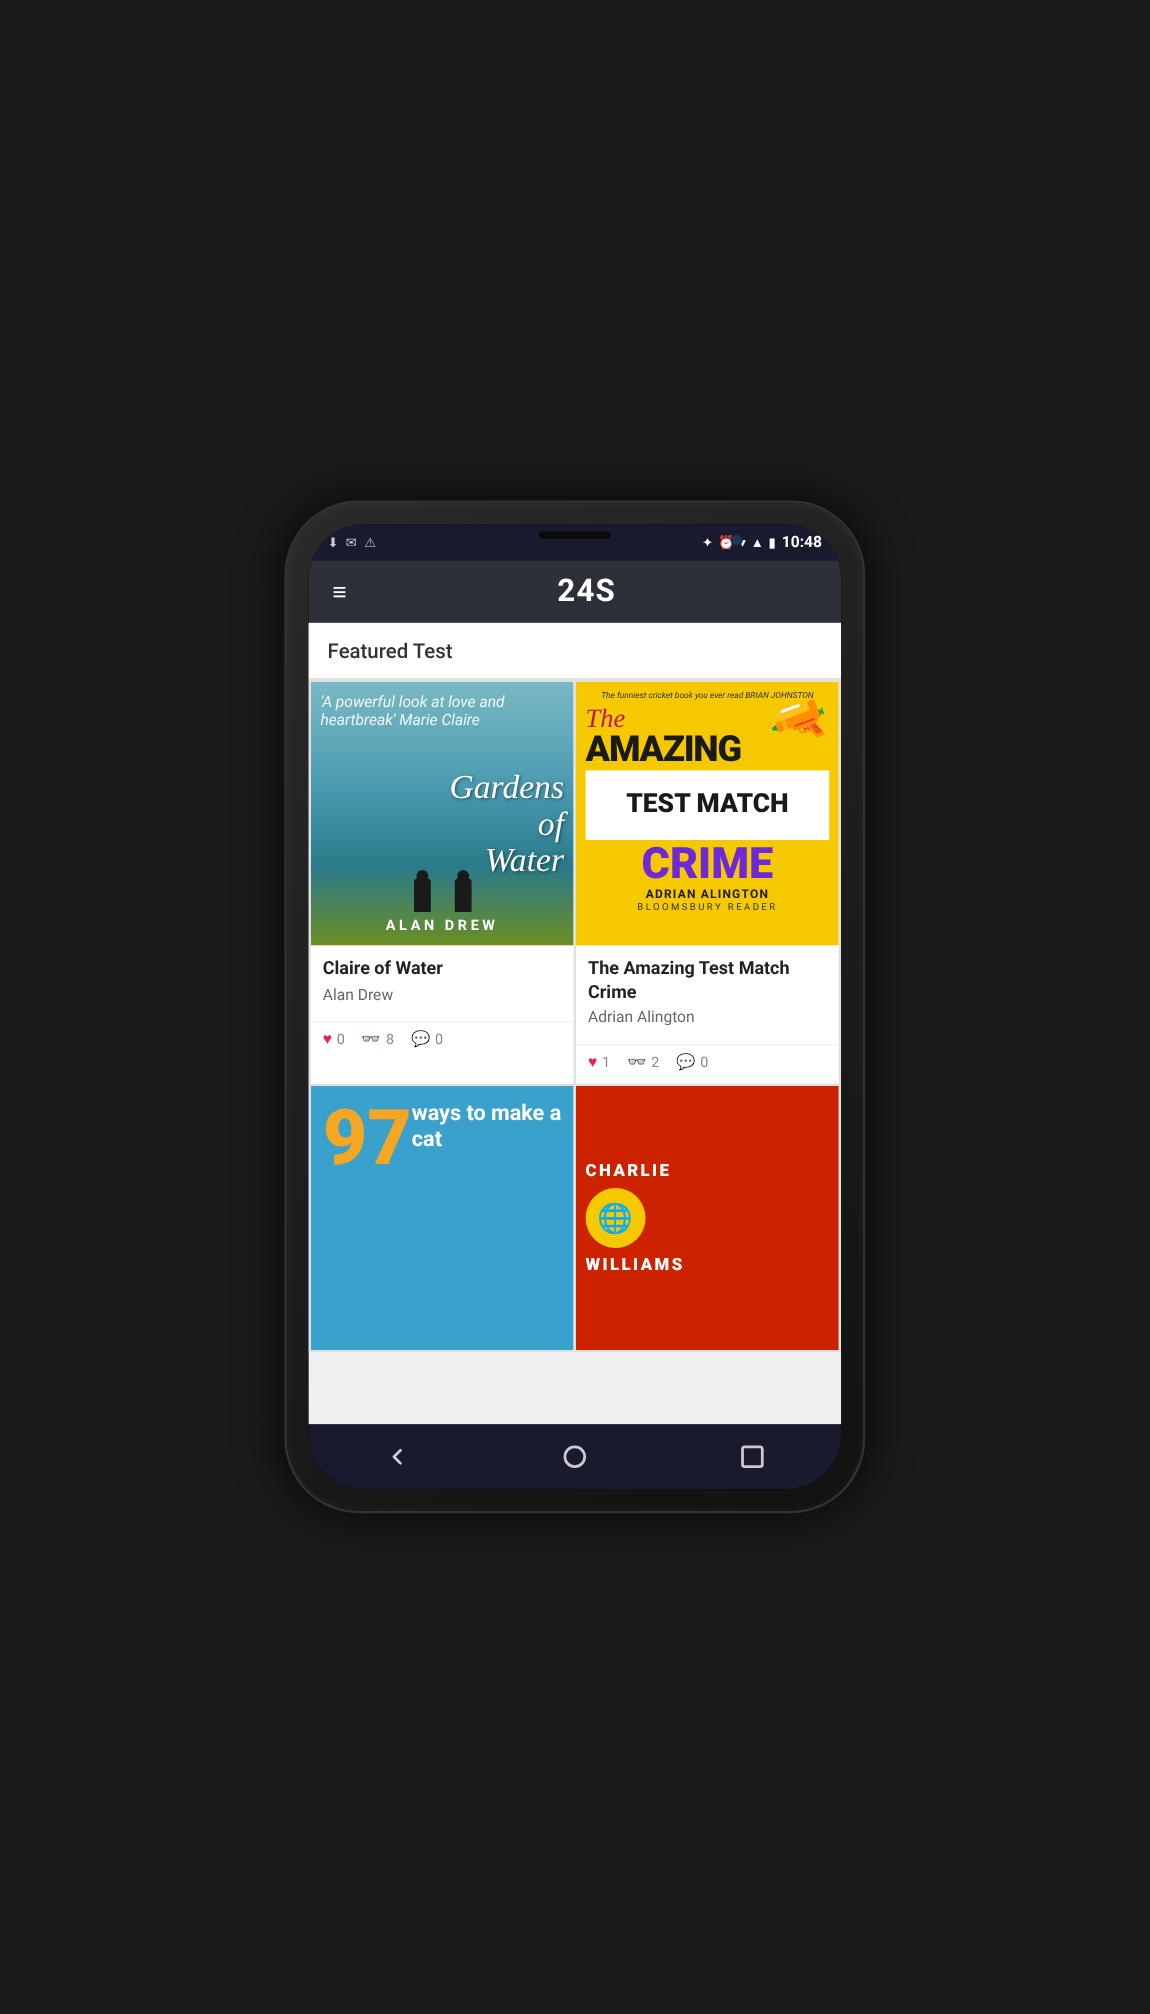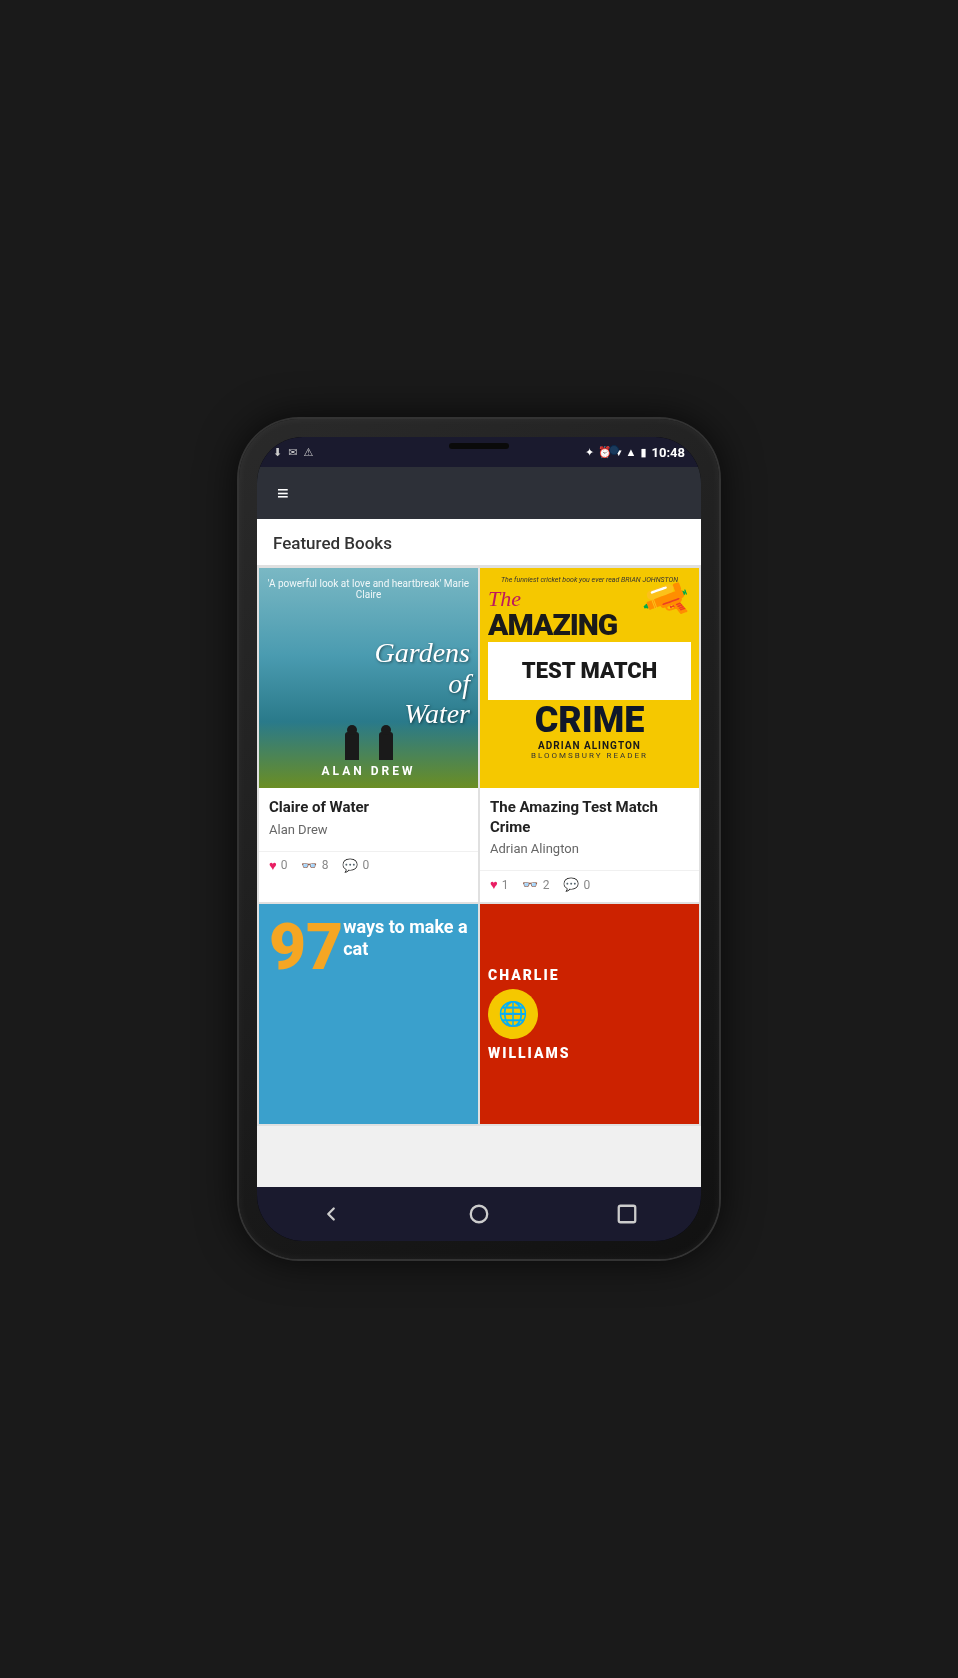--- a/index.html
+++ b/index.html
@@ -139,23 +139,24 @@
       background: linear-gradient(180deg, #7ab8c4 0%, #4a9bb0 40%, #2a7a8a 70%, #6b8e23 100%);
       width: 100%;
       height: 100%;
       display: flex;
       flex-direction: column;
       justify-content: space-between;
       padding: 10px 8px 6px;
       position: relative;
     }
     .cover-gardens .quote-text {
-      font-size: 10px;
-      color: #fff;
-      text-align: center;
+      font-size: 13px;
+      color: #fff;
+      font-style: italic;
+      text-align: left;
       opacity: 0.9;
     }
     .cover-gardens .title-art {
       text-align: right;
       font-size: 28px;
       font-family: Liberation Serif, serif;
       color: #fff;
       font-style: italic;
       line-height: 1.1;
       text-shadow: 1px 1px 3px rgba(0,0,0,0.5);
@@ -237,21 +238,21 @@
       color: #1a1a1a;
       text-align: center;
       line-height: 1;
       background: #fff;
       padding: 18px 4px;
       margin: 2px 0;
     }
     .cover-testmatch .tm-crime {
       font-size: 36px;
       font-weight: 900;
-      color: #0f172a;
+      color: #6d28d9;
       text-align: center;
       line-height: 1;
     }
     .cover-testmatch .tm-author {
       font-size: 10px;
       font-weight: bold;
       color: #1a1a1a;
       text-align: center;
       letter-spacing: 1px;
       margin-top: 2px;
@@ -436,26 +437,27 @@
           <span>▾</span>
           <span>▲</span>
           <span>▮</span>
         </div>
         <span class="status-time">10:48</span>
       </div>
     </div>
 
     <div class="app-bar">
       <span class="hamburger-btn">≡</span>
+      <span class="app-logo">24S</span>
     </div>
 
     <div class="content">
 
       <div class="section-header">
-        <span class="section-title">Featured Books</span>
+        <span class="section-title">Featured Test</span>
       </div>
 
       <div class="books-grid">
 
         <div class="book-card">
           <div class="book-cover">
             <div class="cover-gardens">
               <div class="quote-text">'A powerful look at love and heartbreak' Marie Claire</div>
               <div class="title-art">Gardens<br>of<br>Water</div>
               <div class="scene">

